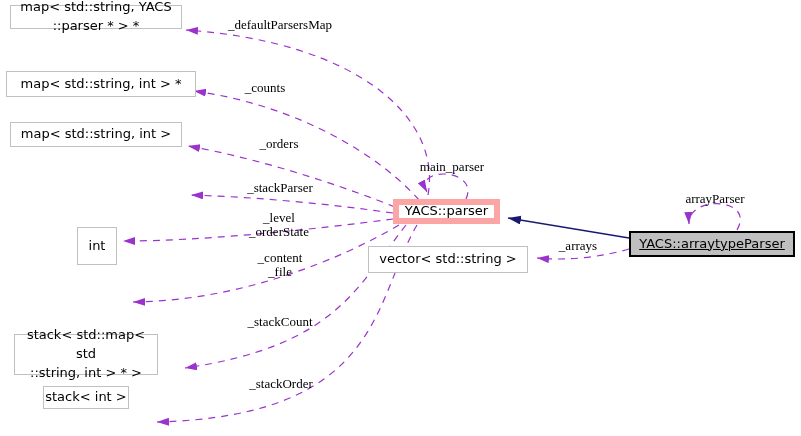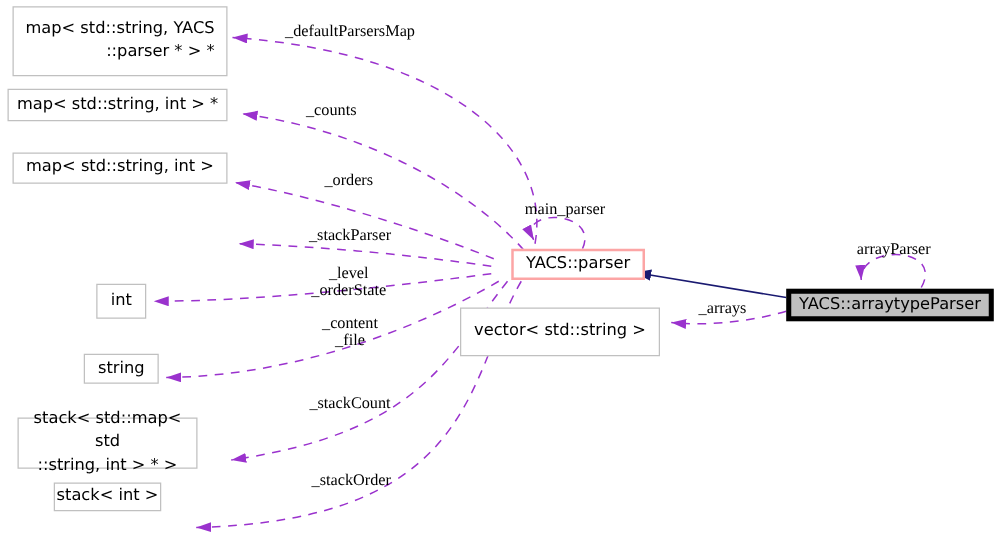--- a/index.html
+++ b/index.html
@@ -8,22 +8,22 @@
     font-family:"DejaVu Sans","Liberation Sans",sans-serif;
     font-size:13px;color:#000;overflow:hidden;
   }
   .edge-layer{position:absolute;left:0;top:0;width:801px;height:436px;}
   .node{
     position:absolute;display:flex;align-items:center;justify-content:center;
     text-align:center;white-space:pre-line;line-height:1.45;
     background:#ffffff;border:1px solid #c0c0c0;box-sizing:border-box;
     cursor:pointer;
   }
-  .node--strong{border:2px solid #fca5a5;margin-left:16px;}
-  .node--focus{background:#bfbfbf;border:4px solid #000000;}
+  .node--strong{border:6px solid #fca5a5;}
+  .node--focus{background:#bfbfbf;border:2px solid #000000;text-decoration:underline;}
   .edge-label{
     position:absolute;transform:translate(-50%,-50%);
     white-space:pre-line;text-align:center;line-height:1.05;font-family:Liberation Serif, serif;
   }
 </style>
 </head>
 <body>
 
 <div class="canvas">
 
@@ -47,40 +47,39 @@
       <path d="M406,225 C357,287 336,346 185,368" marker-end="url(#arrowP)"></path>
       <path d="M417,225 C373,300 383,416 157,422" marker-end="url(#arrowP)"></path>
       <path d="M466,199 C480,168 413,166 427,192" marker-end="url(#arrowP)"></path>
       <path d="M737,230 C756,197 687,195 689,224" marker-end="url(#arrowP)"></path>
       <path d="M629,249 C601,257 569,261 537,258" marker-end="url(#arrowP)"></path>
     </g>
 
     <path d="M629,238 L508,218" fill="none" stroke="#191970" stroke-width="1.3" marker-end="url(#arrowB)"></path>
   </svg>
 
-  <div class="node" style="left:10px;top:5px;width:172px;height:56px;text-align:right;">map&lt; std::string, YACS
+  <div class="node" style="left:10px;top:5px;width:172px;height:24px;">map&lt; std::string, YACS
 ::parser * &gt; *</div>
 
-  <div class="node" style="left:6px;top:71px;width:176px;height:26px;">map&lt; std::string, int &gt; *</div>
+  <div class="node" style="left:6px;top:71px;width:190px;height:26px;">map&lt; std::string, int &gt; *</div>
 
   <div class="node" style="left:10px;top:122px;width:172px;height:25px;text-align:right;">map&lt; std::string, int &gt;</div>
 
 
-  <div class="node" style="left:77px;top:227px;width:40px;height:28px;">int</div>
+  <div class="node" style="left:77px;top:227px;width:40px;height:38px;">int</div>
 
-  <div class="node" style="left:67px;top:283px;width:60px;height:24px;">string</div>
 
   <div class="node" style="left:14px;top:334px;width:144px;height:41px;">stack&lt; std::map&lt; std
 ::string, int &gt; * &gt;</div>
 
   <div class="node" style="left:43px;top:386px;width:86px;height:23px;">stack&lt; int &gt;</div>
 
   <div class="node node--strong" style="left:393px;top:199px;width:107px;height:25px;">YACS::parser</div>
 
-  <div class="node" style="left:368px;top:246px;width:160px;height:39px;text-align:right;">vector&lt; std::string &gt;</div>
+  <div class="node" style="left:368px;top:246px;width:160px;height:27px;text-align:right;">vector&lt; std::string &gt;</div>
 
   <div class="node node--focus" style="left:629px;top:231px;width:166px;height:26px;">YACS::arraytypeParser</div>
 
   <div class="edge-label" style="left:280px;top:25px;">_defaultParsersMap</div>
 
   <div class="edge-label" style="left:265px;top:88px;">_counts</div>
 
   <div class="edge-label" style="left:279px;top:144px;">_orders</div>
 
   <div class="edge-label" style="left:280px;top:188px;">_stackParser</div>

